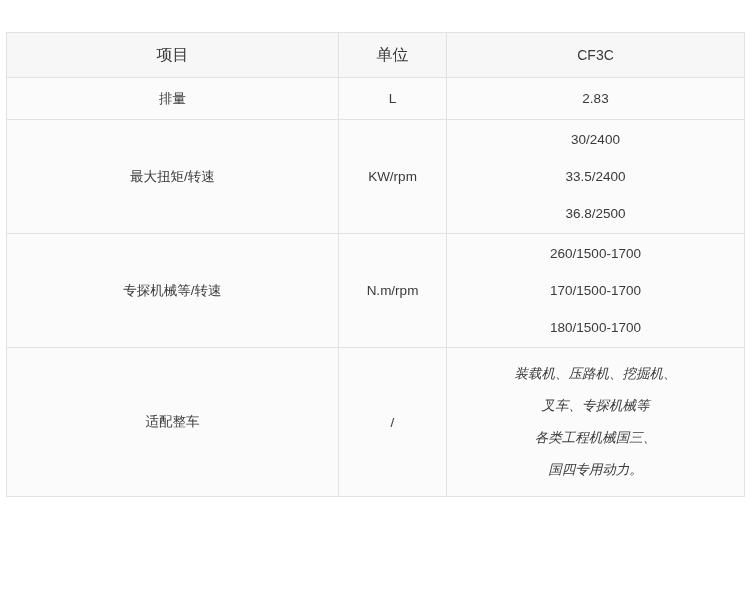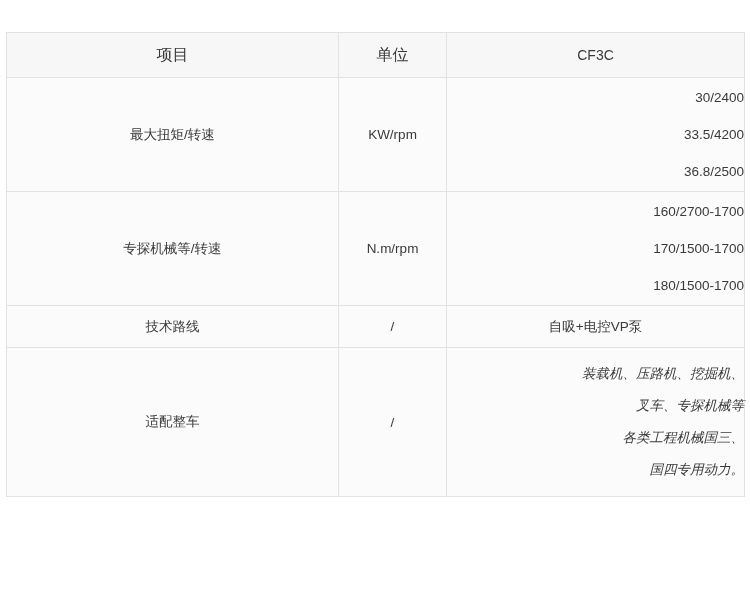--- a/index.html
+++ b/index.html
@@ -54,21 +54,21 @@
     font-size: 13.5px;
     background: #fbfbfb;
   }
   .row-simple td {
     height: 41px;
   }
   .multi-lines {
     display: flex;
     flex-direction: column;
     justify-content: center;
-    align-items: flex-end;
+    align-items: center;
     gap: 0;
   }
   .multi-lines .line {
     line-height: 37px;
     font-size: 13.5px;
     white-space: nowrap;
   }
   .cell-tall-3 {
     height: 113px;
   }
@@ -92,50 +92,50 @@
     </colgroup>
     <thead>
       <tr>
         <td>项目</td>
         <td>单位</td>
         <td class="head-value">CF3C</td>
       </tr>
     </thead>
     <tbody>
 
+      <tr class="row-simple">
+        <td>排量</td>
+        <td>L</td>
+        <td>2.83</td>
+      </tr>
 
       <tr>
         <td class="cell-tall-3">最大扭矩/转速</td>
         <td class="cell-tall-3">KW/rpm</td>
         <td class="cell-tall-3">
           <div class="multi-lines">
             <div class="line">30/2400</div>
-            <div class="line">33.5/4200</div>
+            <div class="line">33.5/2400</div>
             <div class="line">36.8/2500</div>
           </div>
         </td>
       </tr>
 
       <tr>
         <td class="cell-tall-3">专探机械等/转速</td>
         <td class="cell-tall-3">N.m/rpm</td>
         <td class="cell-tall-3">
           <div class="multi-lines">
-            <div class="line">160/2700-1700</div>
+            <div class="line">260/1500-1700</div>
             <div class="line">170/1500-1700</div>
             <div class="line">180/1500-1700</div>
           </div>
         </td>
       </tr>
 
-      <tr class="row-simple">
-        <td>技术路线</td>
-        <td>/</td>
-        <td>自吸+电控VP泵</td>
-      </tr>
 
 
       <tr>
         <td class="cell-tall-4">适配整车</td>
         <td class="cell-tall-4">/</td>
         <td class="cell-tall-4">
           <div class="multi-lines compact">
             <div class="line">装载机、压路机、挖掘机、</div>
             <div class="line">叉车、专探机械等</div>
             <div class="line">各类工程机械国三、</div>

